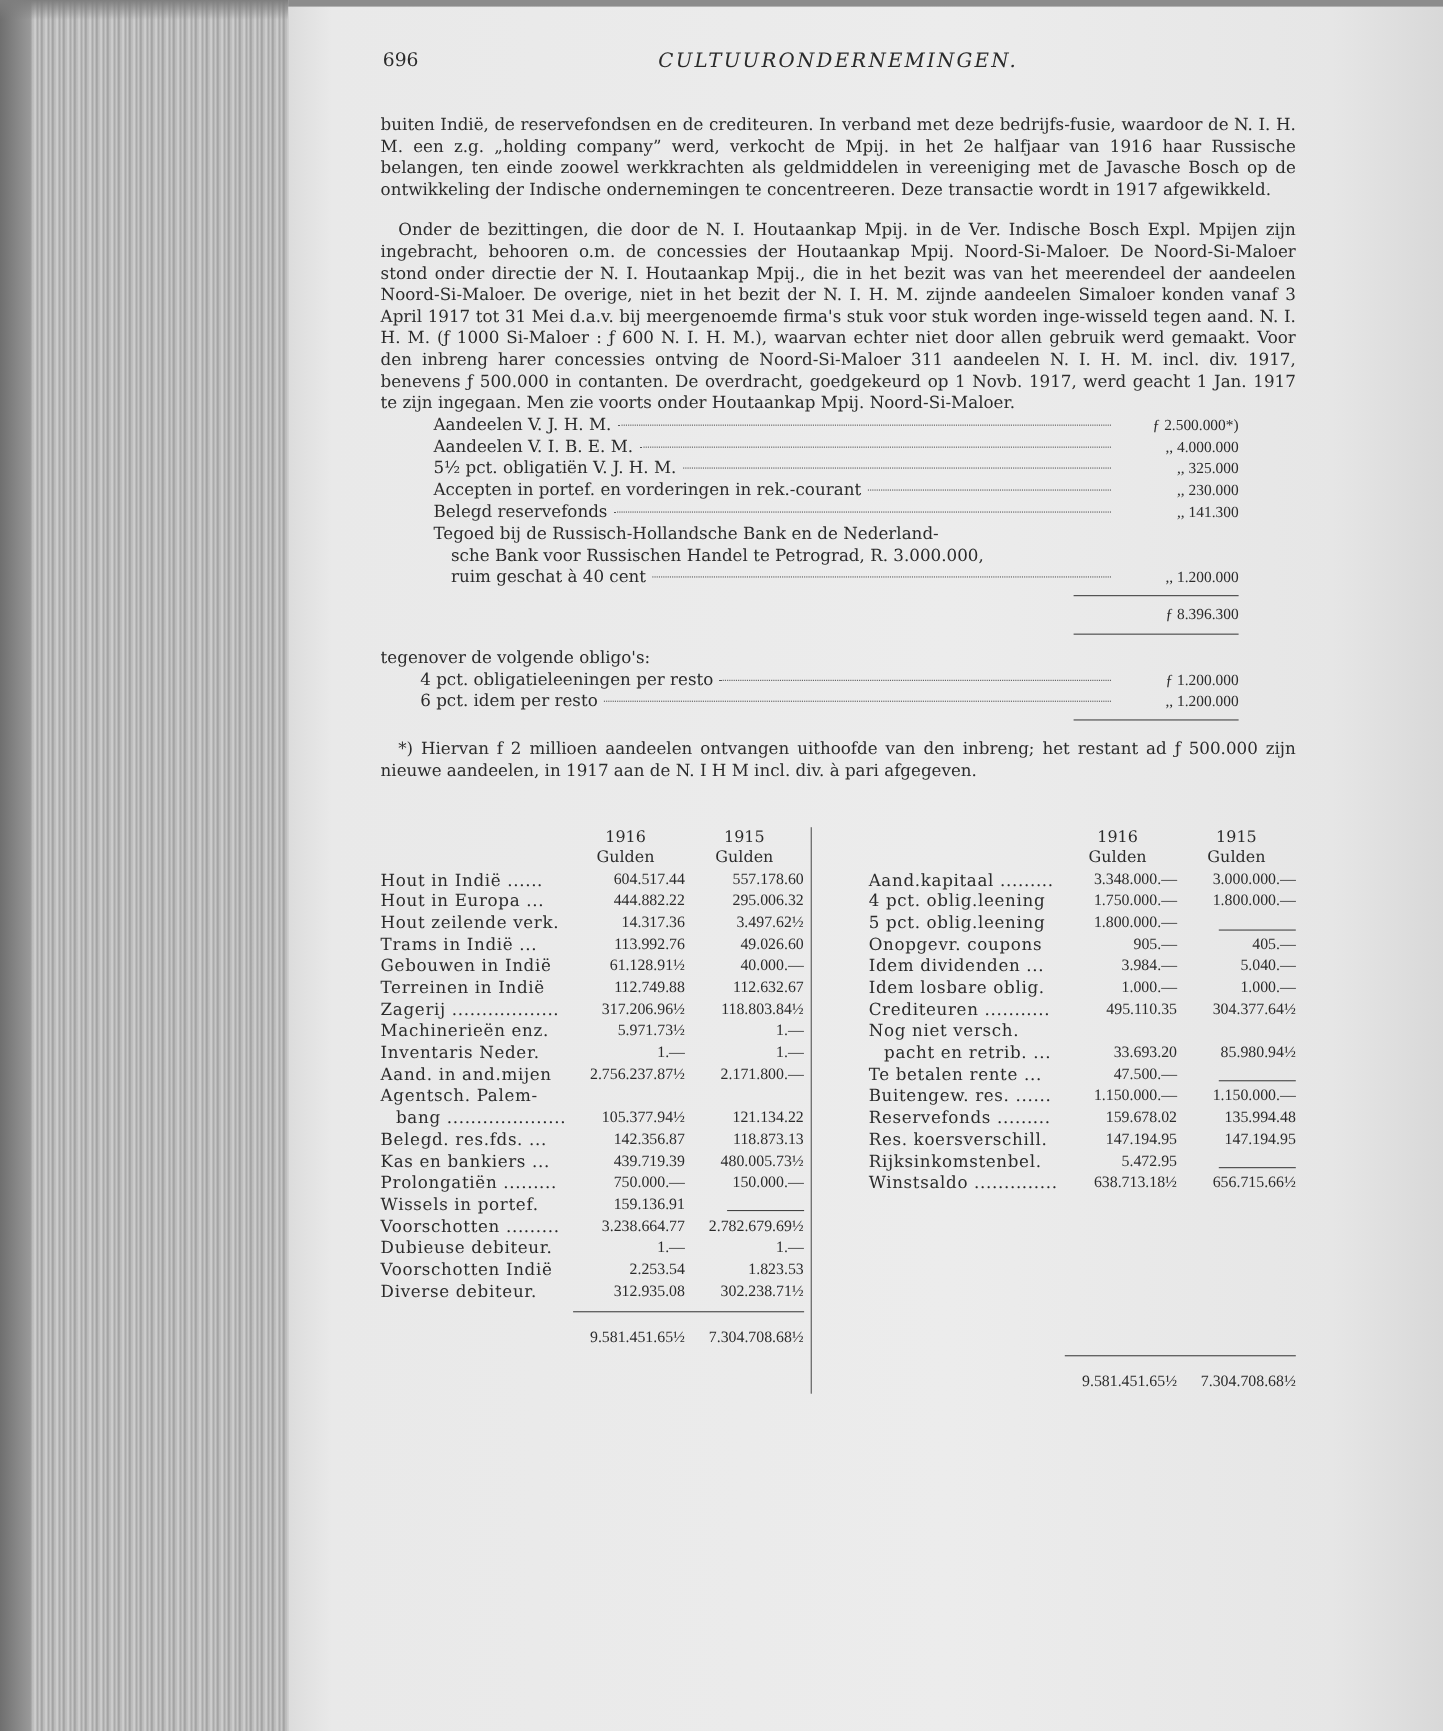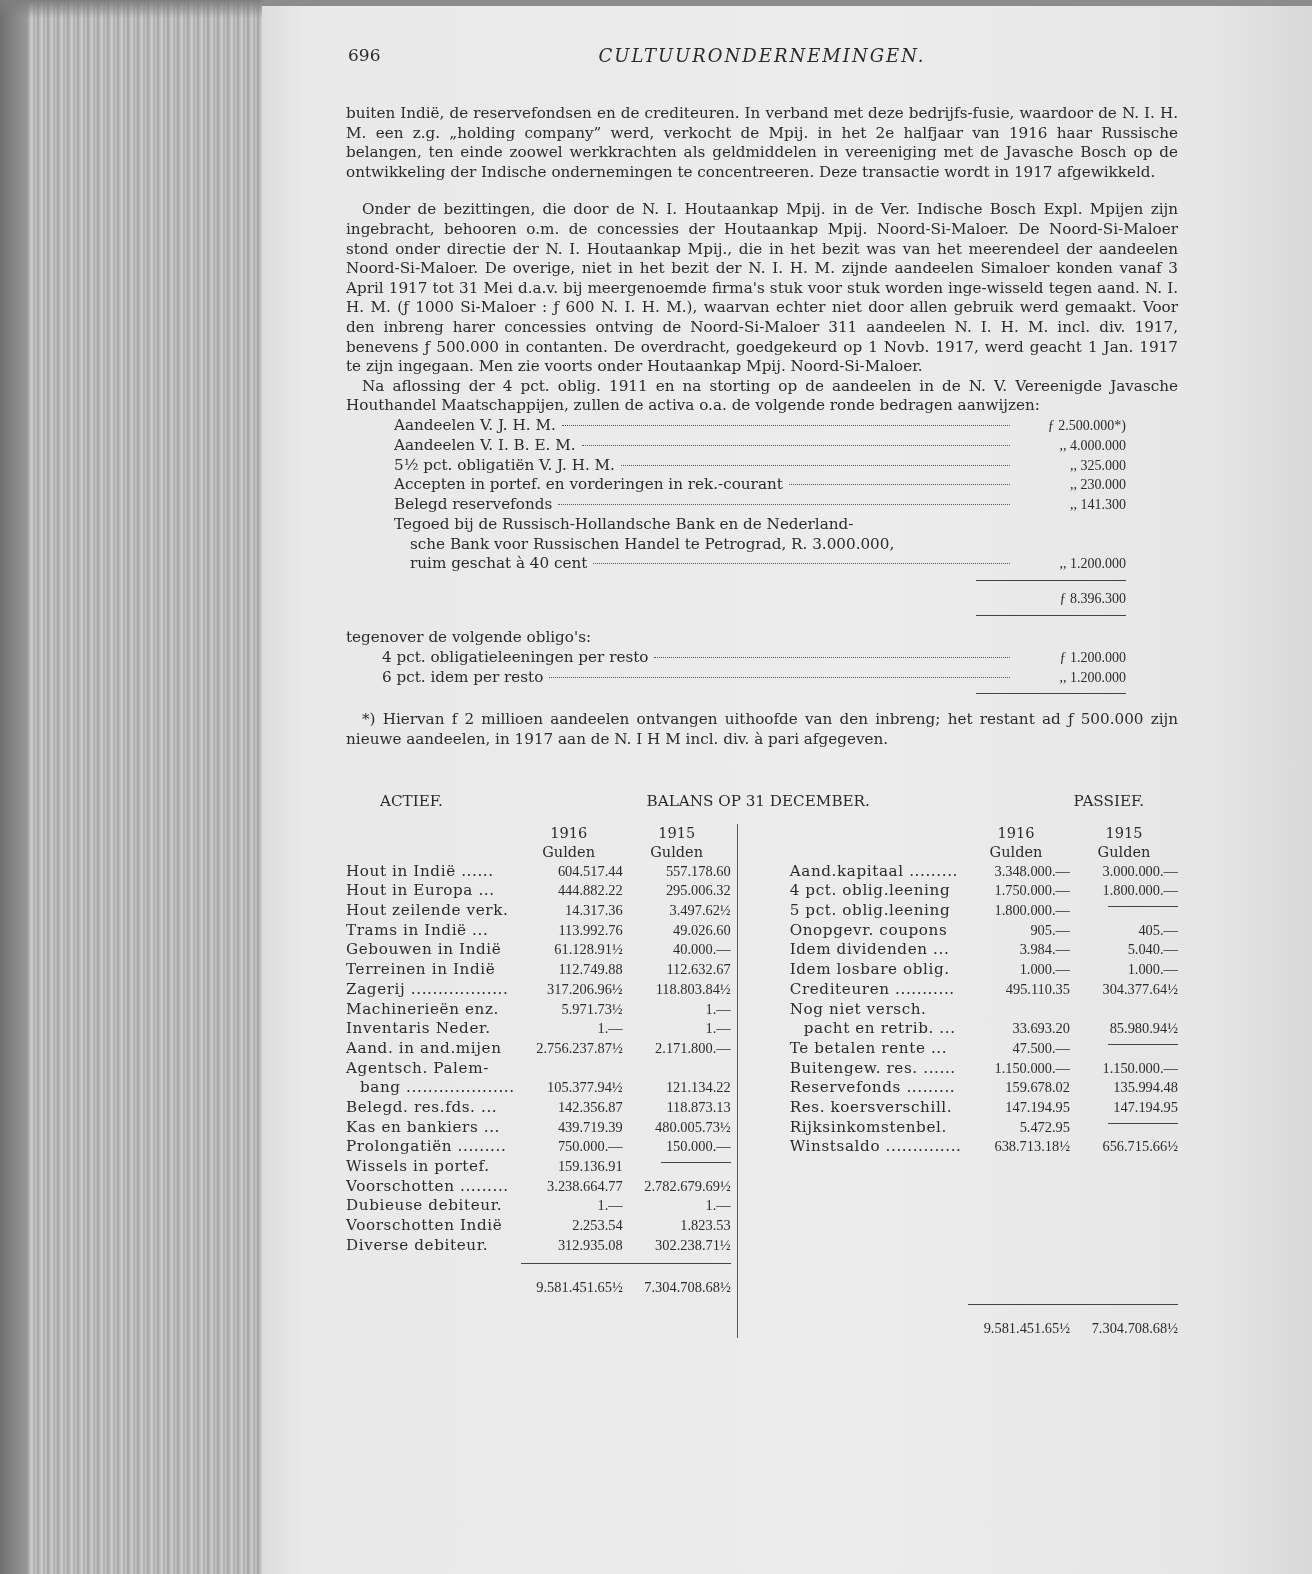--- a/index.html
+++ b/index.html
@@ -58,21 +58,21 @@
   .footnote { margin-top: 8px; }
   
   .balance { margin-top: 42px; width: 832px; font-size: 15.2px; }
   .bal-title { display: flex; justify-content: space-between; height: 22px; padding: 0 34px 0 34px; }
   .bal-cols { display: flex; margin-top: 10px; gap: 44px; }
   .side { width: 410px; }
   .side.left { border-right: 1px solid #555; padding-right: 6px; }
   .side.right { padding-left: 8px; width: 414px; }
   .yhead { display: flex; justify-content: flex-end; text-align: center; font-size: 14.5px; line-height: 19px; }
   .yhead div { width: 108px; }
-  .brow { display: flex; height: 19.7px; align-items: center; }
+  .brow { display: flex; height: 19.7px; align-items: flex-end; }
   .brow .bl { flex: 1; white-space: nowrap; letter-spacing: 0.6px; }
   .brow .bv {
     width: 108px; text-align: right; font-family: "Liberation Serif", serif; font-size: 14.4px; white-space: nowrap;
   }
   .brow .bv.dash { display: flex; justify-content: flex-end; align-items: center; }
   .brow .bv.dash span { display: block; width: 70px; border-top: 1px solid #444; transform: translateY(-4px); }
   .bal-total-line { display: flex; justify-content: flex-end; margin-top: 8px; }
   .bal-total-line span { display: block; width: 210px; border-top: 1px solid #444; }
   .bal-total { display: flex; justify-content: flex-end; margin-top: 14px; }
   .bal-total div { width: 108px; text-align: right; font-family: "Liberation Serif", serif; font-size: 14.4px; }
@@ -86,21 +86,20 @@
   <div class="content">
 
     <div class="running-head">
       <span class="page-num">696</span>
       <span class="head-title">CULTUURONDERNEMINGEN.</span>
     </div>
 
     <p>buiten Indië, de reservefondsen en de crediteuren. In verband met deze bedrijfs-fusie, waardoor de N. I. H. M. een z.g. „holding company” werd, verkocht de Mpij. in het 2e halfjaar van 1916 haar Russische belangen, ten einde zoowel werkkrachten als geldmiddelen in vereeniging met de Javasche Bosch op de ontwikkeling der Indische ondernemingen te concentreeren. Deze transactie wordt in 1917 afgewikkeld.</p>
     <div class="gap"></div>
     <p class="indent">Onder de bezittingen, die door de N. I. Houtaankap Mpij. in de Ver. Indische Bosch Expl. Mpijen zijn ingebracht, behooren o.m. de concessies der Houtaankap Mpij. Noord-Si-Maloer. De Noord-Si-Maloer stond onder directie der N. I. Houtaankap Mpij., die in het bezit was van het meerendeel der aandeelen Noord-Si-Maloer. De overige, niet in het bezit der N. I. H. M. zijnde aandeelen Simaloer konden vanaf 3 April 1917 tot 31 Mei d.a.v. bij meergenoemde firma's stuk voor stuk worden inge-wisseld tegen aand. N. I. H. M. (ƒ 1000 Si-Maloer : ƒ 600 N. I. H. M.), waarvan echter niet door allen gebruik werd gemaakt. Voor den inbreng harer concessies ontving de Noord-Si-Maloer 311 aandeelen N. I. H. M. incl. div. 1917, benevens ƒ 500.000 in contanten. De overdracht, goedgekeurd op 1 Novb. 1917, werd geacht 1 Jan. 1917 te zijn ingegaan. Men zie voorts onder Houtaankap Mpij. Noord-Si-Maloer.</p>
-    <p class="indent">Na aflossing der 4 pct. oblig. 1911 en na storting op de aandeelen in de N. V. Vereenigde Javasche Houthandel Maatschappijen, zullen de activa o.a. de volgende ronde bedragen aanwijzen:</p>
 
     <div class="list">
       <div class="row">
         <span class="label">Aandeelen V. J. H. M.</span>
           <span class="dots"></span>
         <span class="amt">ƒ 2.500.000*)</span>
       </div>
       <div class="row">
         <span class="label">Aandeelen V. I. B. E. M.</span>
           <span class="dots"></span>
@@ -158,25 +157,20 @@
         <span class="amt">,, 1.200.000</span>
       </div>
     </div>
     <div class="total-line">
         <span></span>
       </div>
 
     <p class="indent footnote">*) Hiervan f 2 millioen aandeelen ontvangen uithoofde van den inbreng; het restant ad ƒ 500.000 zijn nieuwe aandeelen, in 1917 aan de N. I H M incl. div. à pari afgegeven.</p>
 
     <div class="balance">
-      <div class="bal-title">
-        <span>ACTIEF.</span>
-        <span>BALANS OP 31 DECEMBER.</span>
-        <span>PASSIEF.</span>
-      </div>
       <div class="bal-cols">
         <div class="side left" id="actief-side">
           <div class="yhead">
             <div><span>1916</span><br><span>Gulden</span></div>
             <div><span>1915</span><br><span>Gulden</span></div>
           </div>
           <div id="actief-rows">
               <div class="brow">
                 <span class="bl">Hout in Indië ......</span>
                 <span class="bv">604.517.44</span>

